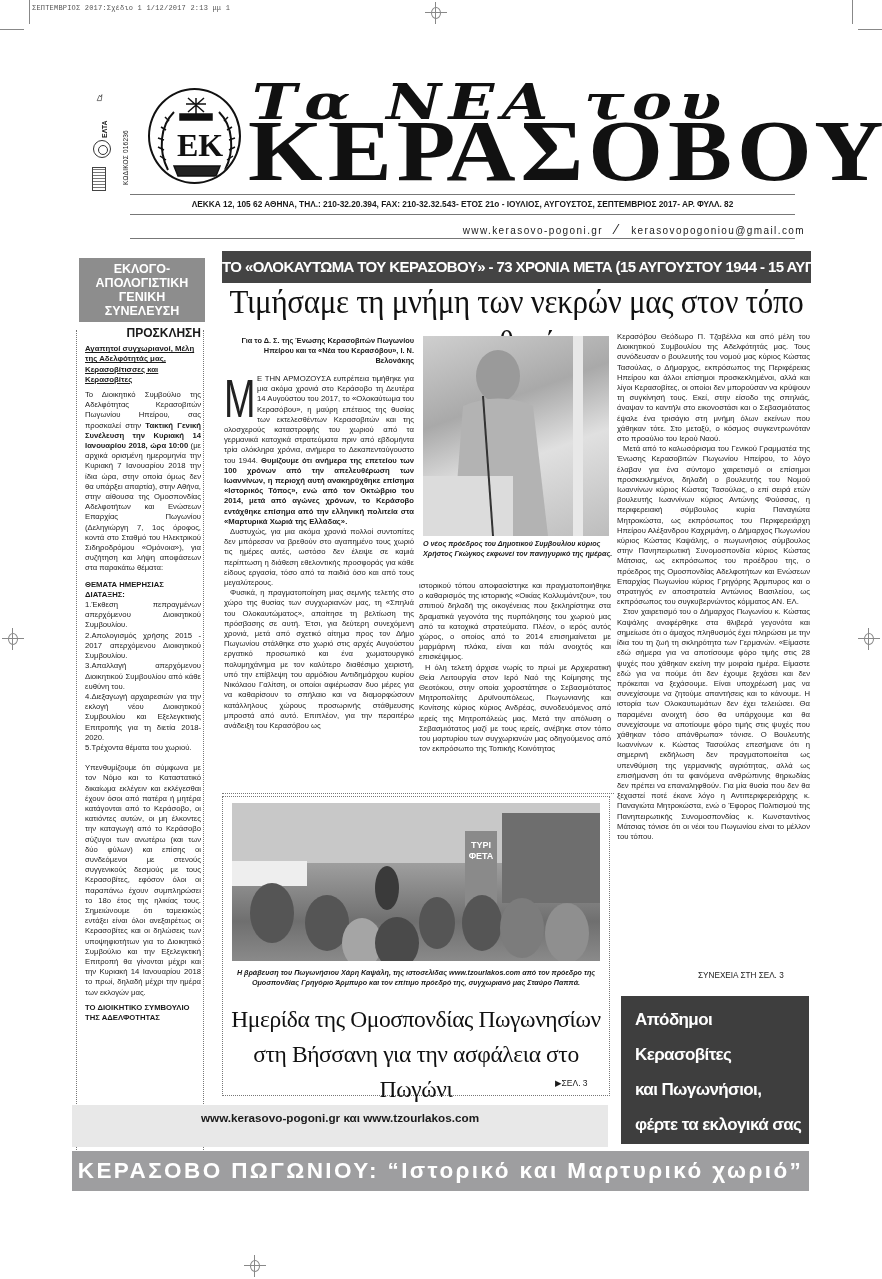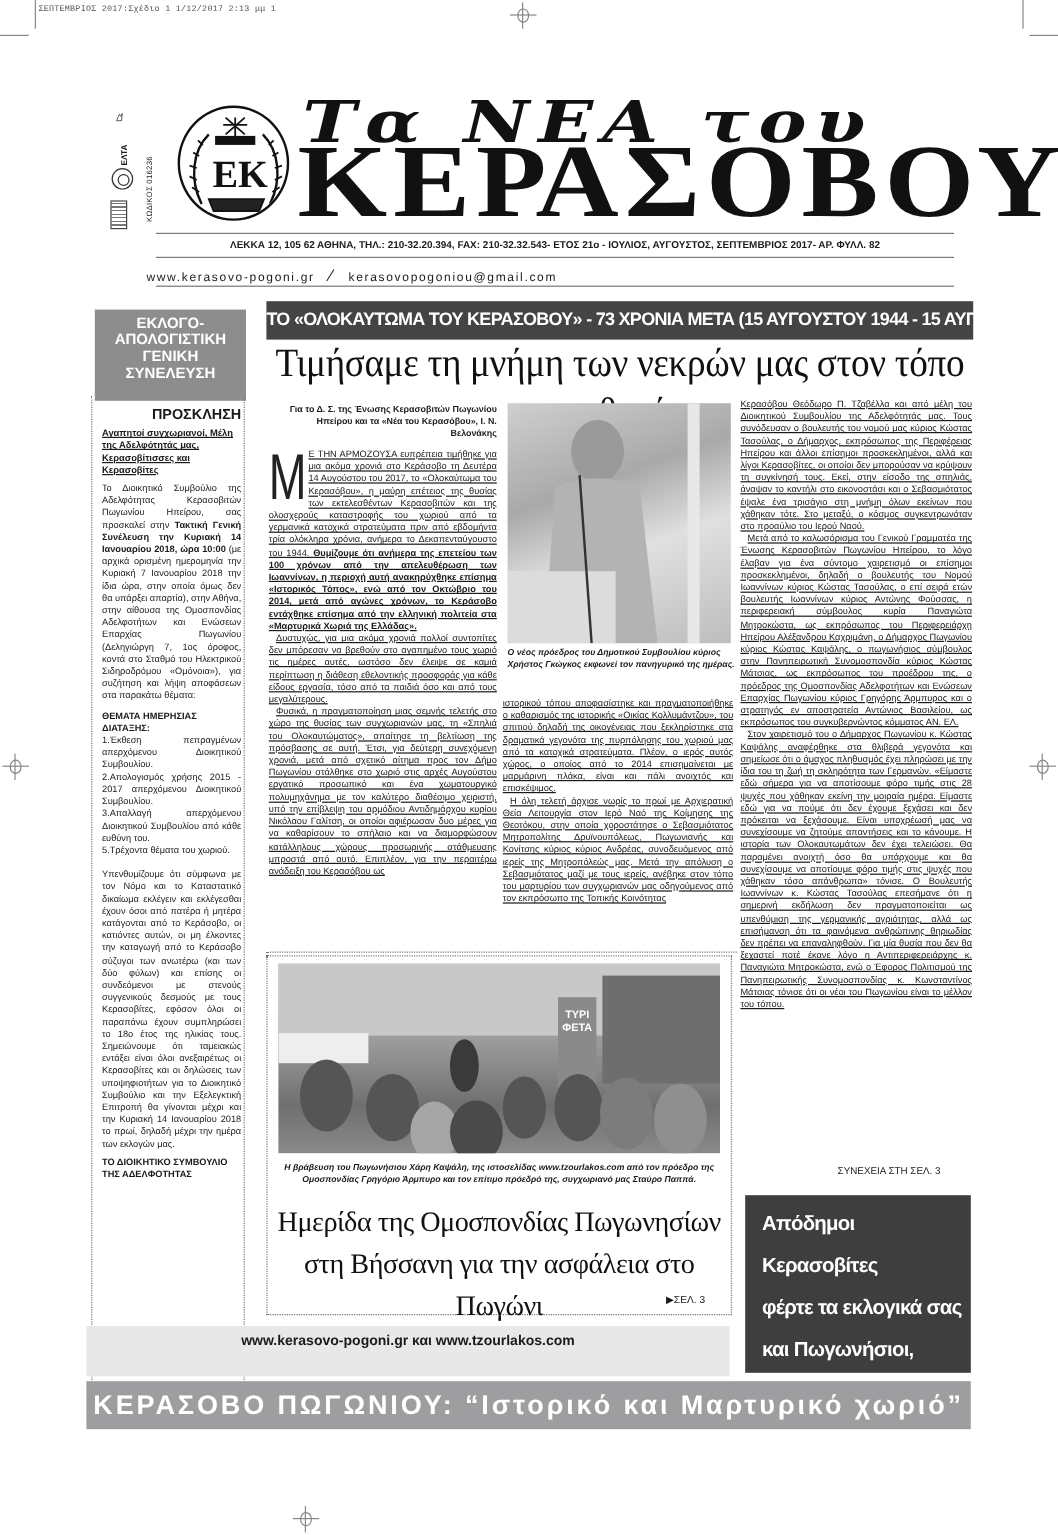--- a/index.html
+++ b/index.html
@@ -22,39 +22,39 @@
   .stamp::after { content: ""; position: absolute; left: 4px; top: 4px; width: 8px; height: 8px; border: 1px solid #333; border-radius: 50%; }
   .permit-box { position: absolute; left: 92px; top: 167px; width: 14px; height: 24px; border: 1px solid #444; background: repeating-linear-gradient(0deg, #fff 0 2px, #777 2px 3px); }
 
   .emblem { position: absolute; left: 148px; top: 88px; width: 93px; height: 96px; border: 2px solid #111; border-radius: 50%; overflow: hidden; }
 
   .title-top { position: absolute; left: 252px; top: 78px; font-family: "DejaVu Serif", serif; font-weight: bold; font-style: italic; font-size: 48px; letter-spacing: 6px; line-height: 1; color: #111; transform: scaleX(1.25); transform-origin: left top; }
   .title-main { position: absolute; left: 248px; top: 108px; font-family: "Liberation Serif", serif; font-weight: bold; font-size: 96px; letter-spacing: 5px; line-height: 1; color: #111; transform: scaleY(0.9); transform-origin: left top; }
 
   .rule { position: absolute; height: 1px; background: #777; }
   .address { position: absolute; left: 130px; top: 199px; width: 665px; font-size: 8.3px; font-weight: bold; text-align: center; white-space: nowrap; }
-  .web { position: absolute; left: 122px; top: 221px; width: 665px; font-size: 10px; letter-spacing: 1.4px; text-align: left; white-space: nowrap; }
+  .web { position: absolute; left: 140px; top: 221px; width: 665px; font-size: 10px; letter-spacing: 1.4px; text-align: right; white-space: nowrap; }
 
   
   .side { position: absolute; left: 79px; top: 258px; width: 126px; }
-  .side-header { background: #8d8d8d; color: #fff; text-align: center; font-weight: bold; font-size: 12.5px; line-height: 14px; padding: 4px 2px 6px; height: 76px; }
+  .side-header { background: #8d8d8d; color: #fff; text-align: center; font-weight: bold; font-size: 12.5px; line-height: 14px; padding: 4px 2px 6px; height: 64px; }
   .side-box { position: absolute; left: -3px; top: 72px; width: 128px; height: 838px; border-left: 1px dotted #777; border-right: 1px dotted #777; border-bottom: 1px dotted #777; }
   .side-body { padding: 6px 4px 0 6px; font-size: 7.7px; line-height: 10.2px; }
   .invite { text-align: right; font-weight: bold; font-size: 12px; margin-bottom: 6px; }
   .greet { font-weight: bold; font-size: 7.8px; margin-bottom: 5px; text-decoration: underline; }
   .side p { text-align: justify; margin-bottom: 5px; }
   .agenda-head { font-weight: bold; margin-top: 6px; }
   .sign { text-align: left; font-weight: bold; margin-top: 5px; }
 
   
   .kicker { position: absolute; left: 222px; top: 251px; width: 589px; height: 32px; background: #444; color: #fff; font-family: "Liberation Sans", sans-serif; font-weight: bold; font-size: 15px; line-height: 32px; text-align: center; white-space: nowrap; letter-spacing: -0.6px; }
   .headline { position: absolute; left: 222px; top: 285px; width: 589px; text-align: center; font-family: "Liberation Serif", serif; font-size: 31px; line-height: 38px; letter-spacing: -0.3px; color: #111; transform: scaleY(1.08); }
 
   .col { position: absolute; font-size: 7.7px; line-height: 10.2px; text-align: justify; }
-  .col p { text-indent: 6px; text-decoration: underline; }
+  .col p { text-indent: 6px; }
   .col .b { font-weight: bold; }
   .byline { font-size: 7.4px; line-height: 10px; text-align: right; font-weight: bold; margin-bottom: 8px; }
   .dropcap { float: left; font-family: "Liberation Sans Narrow", "Liberation Sans", sans-serif; font-size: 54px; line-height: 44px; margin: 2px 5px 0 0; color: #222; font-weight: normal; transform: scaleX(0.7); transform-origin: left; width: 28px; }
 
   .photo1 { position: absolute; left: 423px; top: 336px; width: 186px; height: 200px; background: linear-gradient(160deg,#cfcfcf 0%,#a9a9a9 35%,#e0e0e0 60%,#bdbdbd 100%); }
   .caption1 { position: absolute; left: 423px; top: 539px; width: 190px; font-size: 7.2px; line-height: 9.5px; font-style: italic; font-weight: bold; }
 
   .photo-box { position: absolute; left: 222px; top: 796px; width: 388px; height: 300px; border: 1px dotted #777; }
   .photo2 { position: absolute; left: 232px; top: 803px; width: 368px; height: 158px; background: linear-gradient(180deg,#bfbfbf 0%,#9c9c9c 40%,#6f6f6f 75%,#8a8a8a 100%); }
   .caption2 { position: absolute; left: 222px; top: 968px; width: 388px; font-size: 7.2px; line-height: 9.5px; font-style: italic; font-weight: bold; text-align: center; }
@@ -130,20 +130,21 @@
   <div class="side-box"></div>
   <div class="side-body">
     <div class="invite">ΠΡΟΣΚΛΗΣΗ</div>
     <div class="greet">Αγαπητοί συγχωριανοί, Μέλη της Αδελφότητάς μας, Κερασοβίτισσες και Κερασοβίτες</div>
     <p><span>Το Διοικητικό Συμβούλιο της Αδελφότητας Κερασοβιτών Πωγωνίου Ηπείρου, σας προσκαλεί στην </span><b>Τακτική Γενική Συνέλευση την Κυριακή 14 Ιανουαρίου 2018, ώρα 10:00</b><span> (με αρχικά ορισμένη ημερομηνία την Κυριακή 7 Ιανουαρίου 2018 την ίδια ώρα, στην οποία όμως δεν θα υπάρξει απαρτία), στην Αθήνα, στην αίθουσα της Ομοσπονδίας Αδελφοτήτων και Ενώσεων Επαρχίας Πωγωνίου (Δεληγιώργη 7, 1ος όροφος, κοντά στο Σταθμό του Ηλεκτρικού Σιδηροδρόμου «Ομόνοια»), για συζήτηση και λήψη αποφάσεων στα παρακάτω θέματα:</span></p>
     <div class="agenda-head">ΘΕΜΑΤΑ ΗΜΕΡΗΣΙΑΣ ΔΙΑΤΑΞΗΣ:</div>
     <div style="margin-bottom:10px">
       <div style="text-align:justify">1.Έκθεση πεπραγμένων απερχόμενου Διοικητικού Συμβουλίου.</div>
       <div style="text-align:justify">2.Απολογισμός χρήσης 2015 - 2017 απερχόμενου Διοικητικού Συμβουλίου.</div>
       <div style="text-align:justify">3.Απαλλαγή απερχόμενου Διοικητικού Συμβουλίου από κάθε ευθύνη του.</div>
+      <div style="text-align:justify">4.Διεξαγωγή αρχαιρεσιών για την εκλογή νέου Διοικητικού Συμβουλίου και Εξελεγκτικής Επιτροπής για τη διετία 2018-2020.</div>
       <div style="text-align:justify">5.Τρέχοντα θέματα του χωριού.</div>
     </div>
     <p>Υπενθυμίζουμε ότι σύμφωνα με τον Νόμο και το Καταστατικό δικαίωμα εκλέγειν και εκλέγεσθαι έχουν όσοι από πατέρα ή μητέρα κατάγονται από το Κεράσοβο, οι κατιόντες αυτών, οι μη έλκοντες την καταγωγή από το Κεράσοβο σύζυγοι των ανωτέρω (και των δύο φύλων) και επίσης οι συνδεόμενοι με στενούς συγγενικούς δεσμούς με τους Κερασοβίτες, εφόσον όλοι οι παραπάνω έχουν συμπληρώσει το 18ο έτος της ηλικίας τους. Σημειώνουμε ότι ταμειακώς εντάξει είναι όλοι ανεξαιρέτως οι Κερασοβίτες και οι δηλώσεις των υποψηφιοτήτων για το Διοικητικό Συμβούλιο και την Εξελεγκτική Επιτροπή θα γίνονται μέχρι και την Κυριακή 14 Ιανουαρίου 2018 το πρωί, δηλαδή μέχρι την ημέρα των εκλογών μας.</p>
     <div class="sign">ΤΟ ΔΙΟΙΚΗΤΙΚΟ ΣΥΜΒΟΥΛΙΟ ΤΗΣ ΑΔΕΛΦΟΤΗΤΑΣ</div>
   </div>
 </div>
 
 <div class="kicker">ΤΟ «ΟΛΟΚΑΥΤΩΜΑ ΤΟΥ ΚΕΡΑΣΟΒΟΥ» - 73 ΧΡΟΝΙΑ ΜΕΤΑ (15 ΑΥΓΟΥΣΤΟΥ 1944 - 15 ΑΥΓΟΥΣΤΟΥ 2017)</div>
 <div class="headline">Τιμήσαμε τη μνήμη των νεκρών μας στον τόπο της θυσίας</div>
 
@@ -203,22 +204,22 @@
 </div>
 <div class="caption2">Η βράβευση του Πωγωνήσιου Χάρη Καψάλη, της ιστοσελίδας www.tzourlakos.com από τον πρόεδρο της Ομοσπονδίας Γρηγόριο Άρμπυρο και τον επίτιμο πρόεδρό της, συγχωριανό μας Σταύρο Παππά.</div>
 <div class="headline2">
   <div>Ημερίδα της Ομοσπονδίας Πωγωνησίων</div>
   <div>στη Βήσσανη για την ασφάλεια στο Πωγώνι</div>
 </div>
 <div class="see-p3">▶ΣΕΛ. 3</div>
 
 <div class="promo">
   <div>Απόδημοι Κερασοβίτες</div>
+  <div>και Πωγωνήσιοι,</div>
   <div>φέρτε τα εκλογικά σας</div>
-  <div>και Πωγωνήσιοι,</div>
   <div>δικαιώματα στο Πωγώνι!</div>
 </div>
 
 <div class="eband">
   <div>www.kerasovo-pogoni.gr και www.tzourlakos.com</div>
 </div>
 
 <div class="bottom-band">ΚΕΡΑΣΟΒΟ ΠΩΓΩΝΙΟΥ: “Ιστορικό και Μαρτυρικό χωριό”</div>
 
 </body></html>

